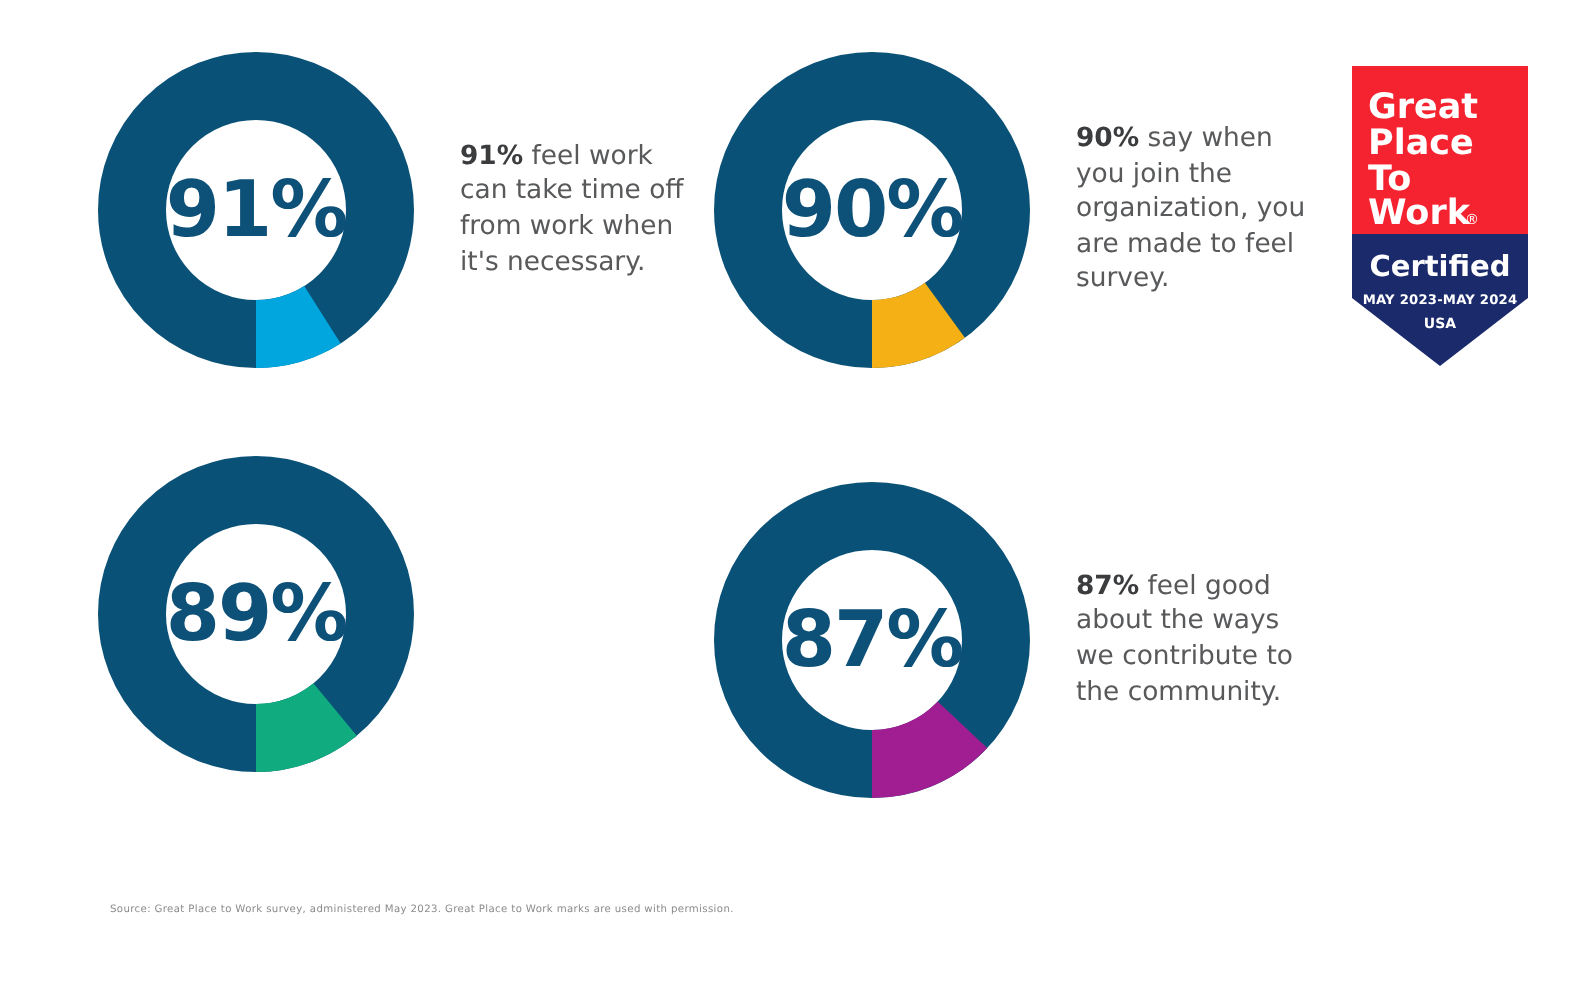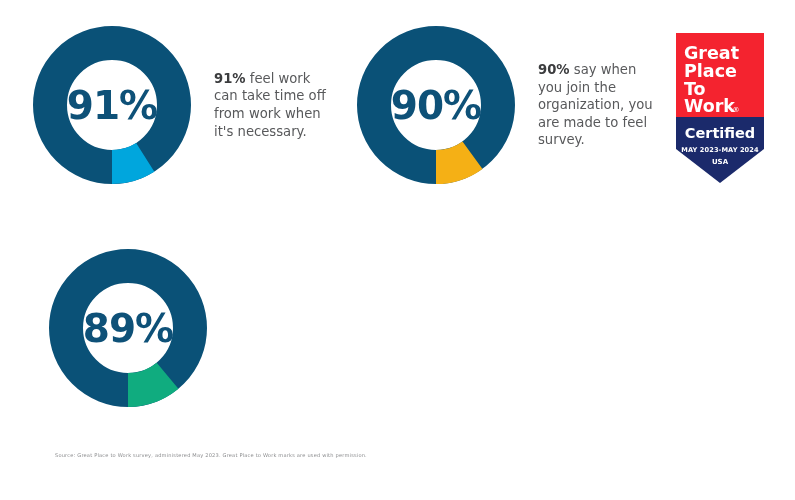--- a/index.html
+++ b/index.html
@@ -7,23 +7,23 @@
     width:795px;height:500px;
     background:#ffffff;
     font-family:"Liberation Sans","DejaVu Sans",sans-serif;
     overflow:hidden;
     position:relative;
   }
   .canvas{position:relative;width:795px;height:500px;}
 
   
   .stat{position:absolute;display:flex;align-items:center;}
-  .stat-1{left:32px;  top:25px;}
+  .stat-1{left:48px;  top:25px;}
   .stat-2{left:356px; top:25px;}
-  .stat-3{left:48px;  top:248px;text-decoration:underline;}
+  .stat-3{left:48px;  top:227px;text-decoration:underline;}
   .stat-4{left:356px; top:240px;}
 
   .donut{
     position:relative;
     width:160px;height:160px;
     flex:0 0 160px;
   }
   .donut svg{display:block;width:160px;height:160px;}
   .donut-label{
     position:absolute;inset:0;
@@ -98,20 +98,32 @@
   <div class="stat stat-3">
     <div class="donut">
       <svg viewBox="0 0 160 160" aria-hidden="true">
         <circle cx="80" cy="80" r="62" fill="none" stroke="#0a5177" stroke-width="34"></circle>
         <circle class="donut-accent" cx="80" cy="80" r="62" fill="none" stroke="#10ac7f" stroke-width="34" transform="rotate(-90 80 80) scale(-1,1) translate(-160,0)" stroke-dasharray="42.85132379496478 389.55748904513433"></circle>
       </svg>
       <div class="donut-label">89%</div>
     </div>
   </div>
 
+  <div class="stat stat-4">
+    <div class="donut">
+      <svg viewBox="0 0 160 160" aria-hidden="true">
+        <circle cx="80" cy="80" r="62" fill="none" stroke="#0a5177" stroke-width="34"></circle>
+        <circle class="donut-accent" cx="80" cy="80" r="62" fill="none" stroke="#a01d92" stroke-width="34" transform="rotate(-90 80 80) scale(-1,1) translate(-160,0)" stroke-dasharray="50.64247357586746 389.55748904513433"></circle>
+      </svg>
+      <div class="donut-label">87%</div>
+    </div>
+    <div class="stat-text">
+      <b>87%</b><span> feel good about the ways we contribute to the community.</span>
+    </div>
+  </div>
 
   <div class="badge">
     <svg width="88" height="150" viewBox="0 0 88 150">
 
       <rect x="0" y="0" width="88" height="84" fill="#f4232f"></rect>
 
       <path d="M0 84 H88 V116 L44 150 L0 116 Z" fill="#1b2a6b"></path>
 
       <text x="8" y="26" font-family="DejaVu Sans, Liberation Sans, sans-serif" font-size="17.5" font-weight="bold" fill="#ffffff">Great</text>
       <text x="8" y="44" font-family="DejaVu Sans, Liberation Sans, sans-serif" font-size="17.5" font-weight="bold" fill="#ffffff">Place</text>

